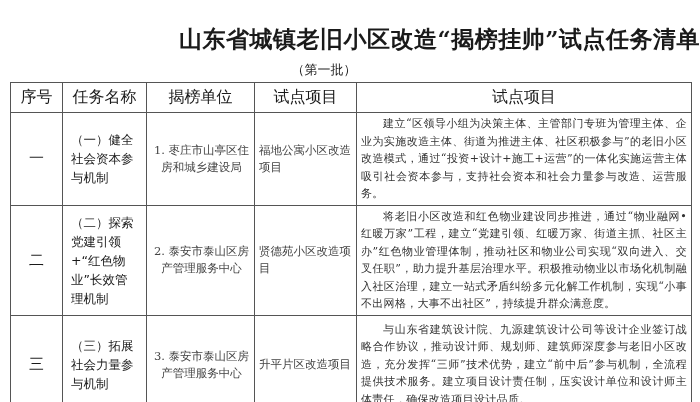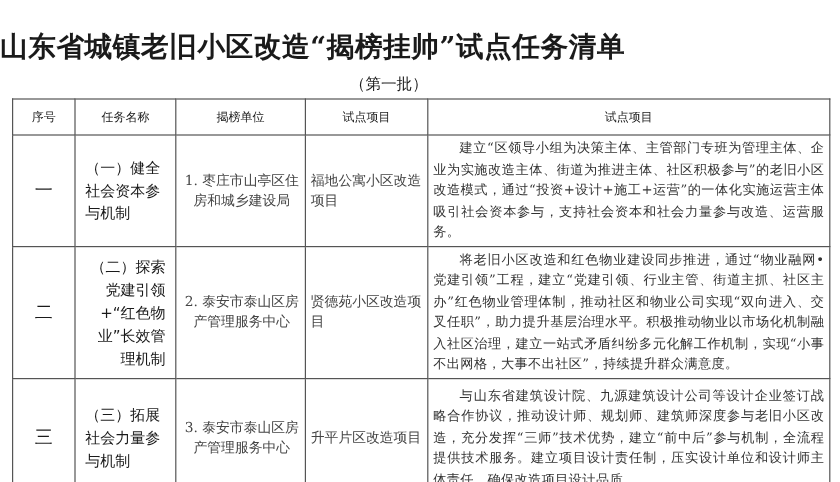--- a/index.html
+++ b/index.html
@@ -1,32 +1,32 @@
 <!DOCTYPE html>
 <html><head>
 <meta charset="utf-8">
 <style>
   html, body { margin:0; padding:0; background:#ffffff; }
   body { width:700px; height:402px; position:relative; overflow:hidden;
          font-family:"DejaVu Serif","Liberation Serif",serif; color:#1a1a1a; }
-  .title { position:absolute; top:24px; left:0; width:700px; text-align:left;
+  .title { position:absolute; top:24px; left:0; width:700px; text-align:right;
            font-size:23px; font-weight:bold; letter-spacing:0.5px;
            font-family:"DejaVu Serif","Liberation Serif",serif; }
   .subtitle { position:absolute; top:61px; left:0; width:648px; text-align:center;
               font-size:13px; }
   table { position:absolute; left:10px; top:82px; border-collapse:collapse;
           table-layout:fixed; width:681px; }
   td, th { border:1.5px solid #555; padding:0; vertical-align:middle; }
   th { height:29px; font-family:"DejaVu Sans","Liberation Sans",sans-serif;
-       font-weight:normal; font-size:10px; text-align:center; }
+       font-weight:normal; font-size:16px; text-align:center; }
   td.num { text-align:center; font-size:15px;
            font-family:"DejaVu Sans","Liberation Sans",sans-serif; }
   td.task { font-family:"DejaVu Sans","Liberation Sans",sans-serif;
             font-size:12.5px; line-height:19px; padding:0 8px; text-align:left; }
-  td.task.center { text-align:right; }
+  td.task.center { text-align:left; }
   td.unit, td.proj { font-size:11.5px; line-height:17px; text-align:left;
                      color:#444; padding:0 4px; }
   td.unit { text-align:center; padding-left:6px; }
   td.content { font-size:11px; line-height:17.5px; color:#333; padding:2px 4px;
                text-align:justify; text-indent:2em; letter-spacing:0.3px;margin-top:48px; }
   tr.r1 td { height:82px; }
   tr.r2 td { height:104px; }
   tr.r3 td { height:94px; }
 </style>
 </head>
@@ -58,21 +58,21 @@
       <td class="task">（一）健全社会资本参与机制</td>
       <td class="unit">1. 枣庄市山亭区住房和城乡建设局</td>
       <td class="proj">福地公寓小区改造项目</td>
       <td class="content">建立“区领导小组为决策主体、主管部门专班为管理主体、企业为实施改造主体、街道为推进主体、社区积极参与”的老旧小区改造模式，通过“投资+设计+施工+运营”的一体化实施运营主体吸引社会资本参与，支持社会资本和社会力量参与改造、运营服务。</td>
     </tr>
     <tr class="r2">
       <td class="num">二</td>
       <td class="task center">（二）探索党建引领+“红色物业”长效管理机制</td>
       <td class="unit">2. 泰安市泰山区房产管理服务中心</td>
       <td class="proj">贤德苑小区改造项目</td>
-      <td class="content">将老旧小区改造和红色物业建设同步推进，通过“物业融网•党建引领”工程，建立“党建引领、行业主管、街道主抓、社区主办”红色物业管理体制，推动社区和物业公司实现“双向进入、交叉任职”，助力提升基层治理水平。积极推动物业以市场化机制融入社区治理，建立一站式矛盾纠纷多元化解工作机制，实现“小事不出网格，大事不出社区”，持续提升群众满意度。</td>
+      <td class="content">将老旧小区改造和红色物业建设同步推进，通过“物业融网•红暖万家”工程，建立“党建引领、红暖万家、街道主抓、社区主办”红色物业管理体制，推动社区和物业公司实现“双向进入、交叉任职”，助力提升基层治理水平。积极推动物业以市场化机制融入社区治理，建立一站式矛盾纠纷多元化解工作机制，实现“小事不出网格，大事不出社区”，持续提升群众满意度。</td>
     </tr>
     <tr class="r3">
       <td class="num">三</td>
       <td class="task">（三）拓展社会力量参与机制</td>
       <td class="unit">3. 泰安市泰山区房产管理服务中心</td>
       <td class="proj">升平片区改造项目</td>
       <td class="content">与山东省建筑设计院、九源建筑设计公司等设计企业签订战略合作协议，推动设计师、规划师、建筑师深度参与老旧小区改造，充分发挥“三师”技术优势，建立“前中后”参与机制，全流程提供技术服务。建立项目设计责任制，压实设计单位和设计师主体责任，确保改造项目设计品质。</td>
     </tr>
   </tbody>
 </table>

